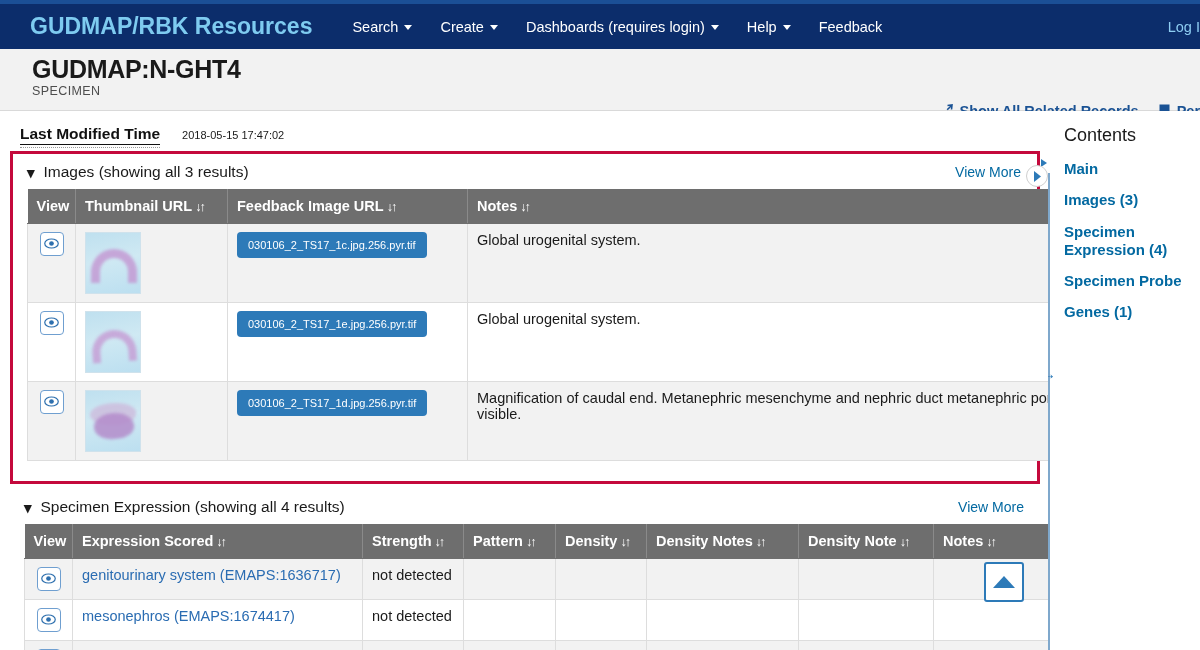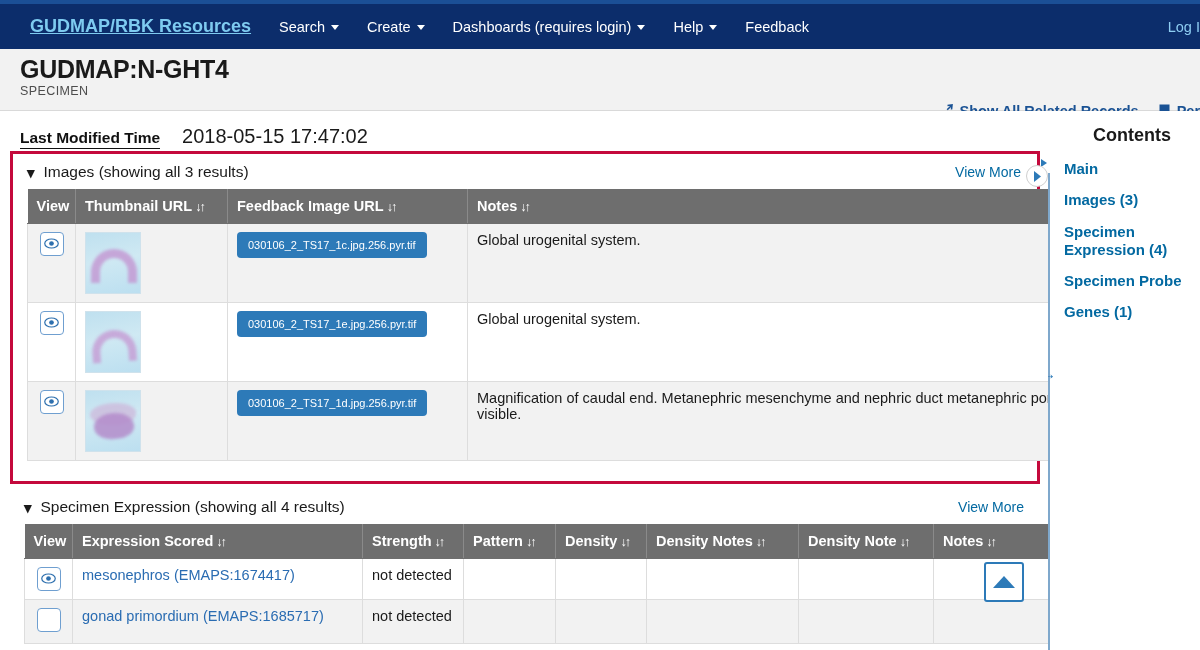--- a/index.html
+++ b/index.html
@@ -19,26 +19,25 @@
   .navbar {
     height: 45px;
     background: #0c2d6b;
     display: flex;
     align-items: center;
     padding: 0 18px 0 30px;
     position: relative;
   }
   .brand {
     color: #7ecbf0;
-    font-size: 18px;
+    font-size: 23px;
     font-weight: bold;
-    margin-right: 14px;
+    margin-right: 26px;
     white-space: nowrap;
     cursor: pointer;
-    text-decoration: underline;
   }
   .nav-item {
     color: #ffffff;
     font-size: 14.5px;
     padding: 0 14px;
     white-space: nowrap;
     cursor: pointer;
     display: flex;
     align-items: center;
     gap: 6px;
@@ -64,21 +63,21 @@
   .titlebar {
     background: #f2f2f2;
     border-bottom: 1px solid #d9d9d9;
     height: 62px;
     display: flex;
     align-items: flex-start;
     justify-content: space-between;
     padding: 7px 0 0 0;
     position: relative;
   }
-  .title-left { padding-left: 20px; }
+  .title-left { padding-left: 32px; }
   .rid {
     font-size: 25px;
     font-weight: bold;
     color: #1a1a1a;
     letter-spacing: -0.3px;
     line-height: 1.05;
   }
   .subtitle {
     font-size: 12.5px;
     color: #4d4d4d;
@@ -135,21 +134,21 @@
     padding-bottom: 1px;
     position: relative;
     cursor: pointer;
   }
   .lmt-label::after {
     content: "";
     position: absolute;
     left: 0; right: 0; bottom: -4px;
     border-bottom: 1px dotted #999;
   }
-  .lmt-value { font-size: 20px; color: #1a1a1a; }
+  .lmt-value { font-size: 11px; color: #1a1a1a; }
 
   
   .hl-box {
     position: absolute;
     left: 10px;
     top: 40px;
     width: 1030px;
     height: 333px;
     border: 3px solid #c4093c;
     background: #fff;
@@ -350,24 +349,23 @@
     height: 539px;
   }
   .sidebar {
     width: 150px;
     padding: 14px 0 0 14px;
     background: #fff;
     position: relative;
   }
   .sb-title {
     font-size: 18px;
-    font-weight: bold;
+    font-weight: normal;
     color: #1a1a1a;
     margin-bottom: 14px;
-    text-align: center;
   }
   .sb-item {
     color: #0369a1;
     font-size: 15px;
     font-weight: bold;
     margin-bottom: 13px;
     line-height: 1.22;
     cursor: pointer;
   }
   .resize-handle {
@@ -585,20 +583,37 @@
             <th><span>Expression Scored</span><span class="sorticon">↓↑</span></th>
             <th><span>Strength</span><span class="sorticon">↓↑</span></th>
             <th><span>Pattern</span><span class="sorticon">↓↑</span></th>
             <th><span>Density</span><span class="sorticon">↓↑</span></th>
             <th><span>Density Notes</span><span class="sorticon">↓↑</span></th>
             <th><span>Density Note</span><span class="sorticon">↓↑</span></th>
             <th><span>Notes</span><span class="sorticon">↓↑</span></th>
           </tr>
         </thead>
         <tbody>
+          <tr class="alt">
+            <td class="view-cell">
+              <span class="eye-btn">
+                <svg width="15" height="11" viewBox="0 0 16 11">
+                  <ellipse cx="8" cy="5.5" rx="7.2" ry="4.8" fill="none" stroke="#2d6fae" stroke-width="1.3"></ellipse>
+                  <circle cx="8" cy="5.5" r="2.5" fill="#2d6fae"></circle>
+                </svg>
+              </span>
+            </td>
+            <td><span class="blue-link">genitourinary system (EMAPS:1636717)</span></td>
+            <td>not detected</td>
+            <td></td>
+            <td></td>
+            <td></td>
+            <td></td>
+            <td></td>
+          </tr>
           <tr>
             <td class="view-cell">
               <span class="eye-btn">
                 <svg width="15" height="11" viewBox="0 0 16 11">
                   <ellipse cx="8" cy="5.5" rx="7.2" ry="4.8" fill="none" stroke="#2d6fae" stroke-width="1.3"></ellipse>
                   <circle cx="8" cy="5.5" r="2.5" fill="#2d6fae"></circle>
                 </svg>
               </span>
             </td>
             <td><span class="blue-link">mesonephros (EMAPS:1674417)</span></td>

